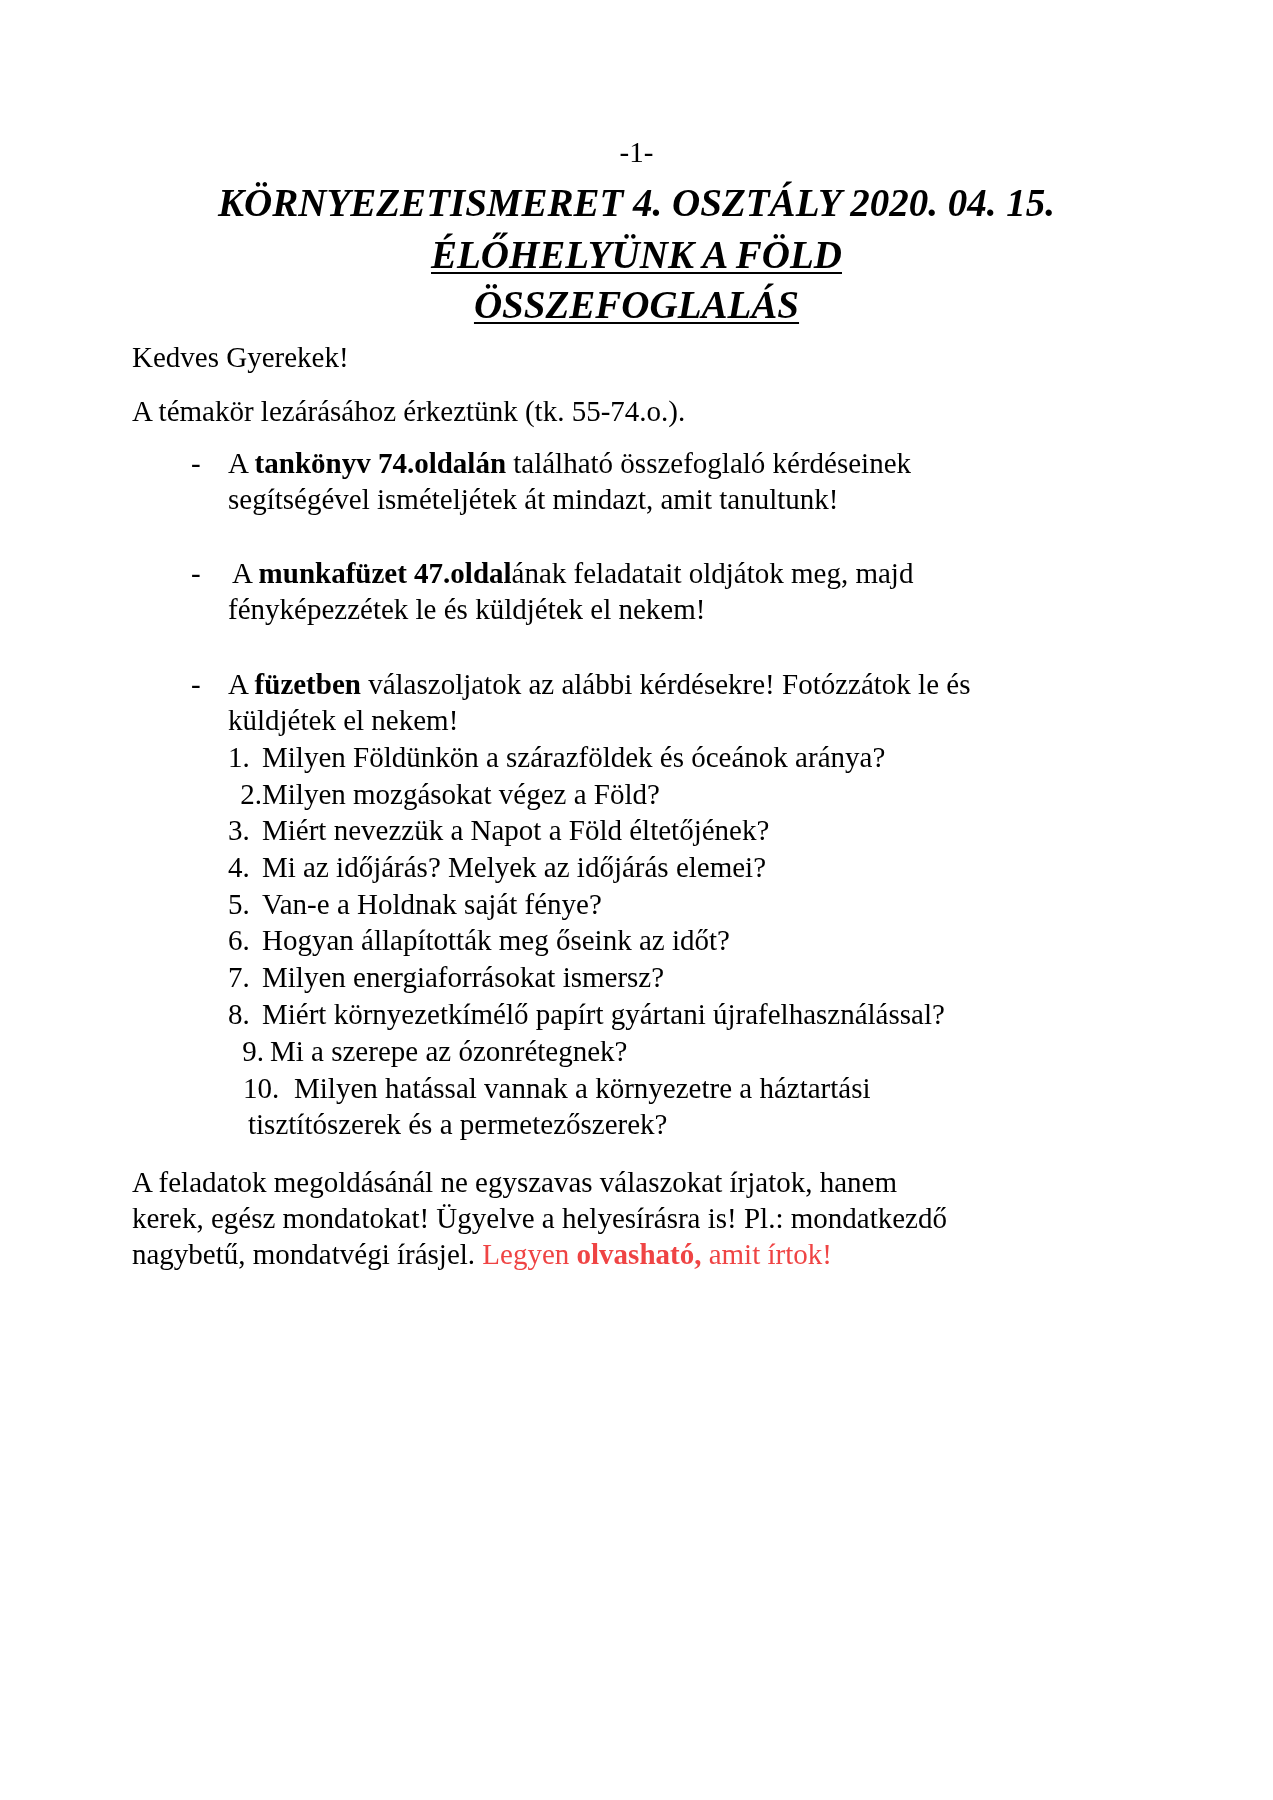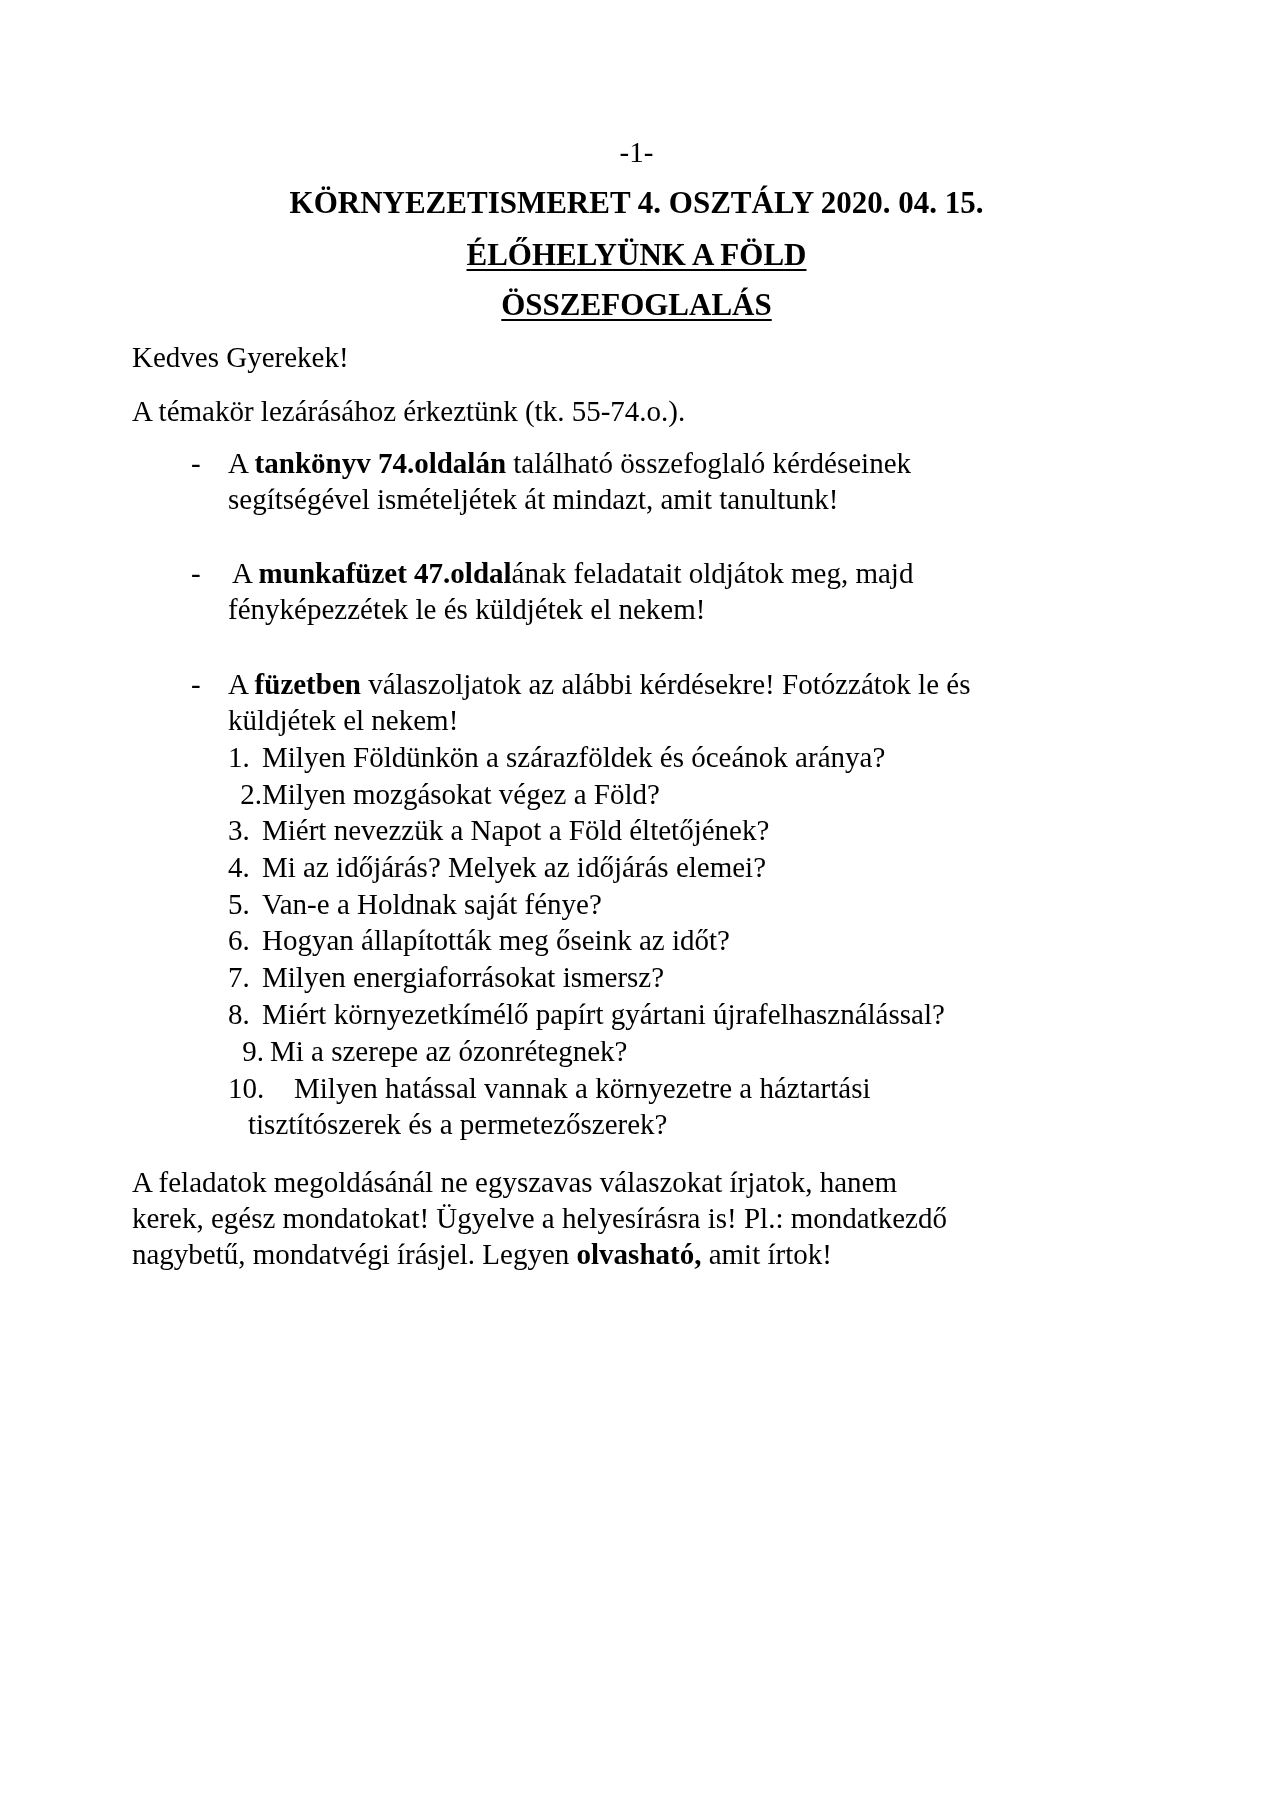--- a/index.html
+++ b/index.html
@@ -5,25 +5,25 @@
     html, body { margin: 0; padding: 0; background: #ffffff; }
     body {
       width: 1273px; height: 1800px; position: relative; overflow: hidden;
       font-family: "Liberation Serif", "DejaVu Serif", serif;
       color: #000000; font-size: 29px;
     }
     .line { position: absolute; white-space: nowrap; line-height: 36px; }
     .center { left: 0; width: 1273px; text-align: center; }
     .b { font-weight: bold; }
     .u { text-decoration: underline; text-decoration-thickness: 2px; text-underline-offset: 4px; }
-    .title { font-weight: bold; font-size: 31px; }
-    .red { color: #000000; }
+    .title { font-weight: bold; font-size: 39px; font-style: italic; }
+    .red { color: #ef4444; }
     .dash { position: absolute; left: 191px; }
     .num { display: inline-block; width: 34px; }
-    .num10 { display: inline-block; width: 66px; }
+    .num10 { display: inline-block; width: 66px; text-align: center; }
   </style>
 </head>
 <body>
 
 <div>
 
   <div class="line center" style="top:134px;">-1-</div>
 
   <div class="line center title" style="top:185px;">KÖRNYEZETISMERET 4. OSZTÁLY 2020. 04. 15.</div>
   <div class="line center title" style="top:237px;"><span class="u">ÉLŐHELYÜNK A FÖLD</span></div>

